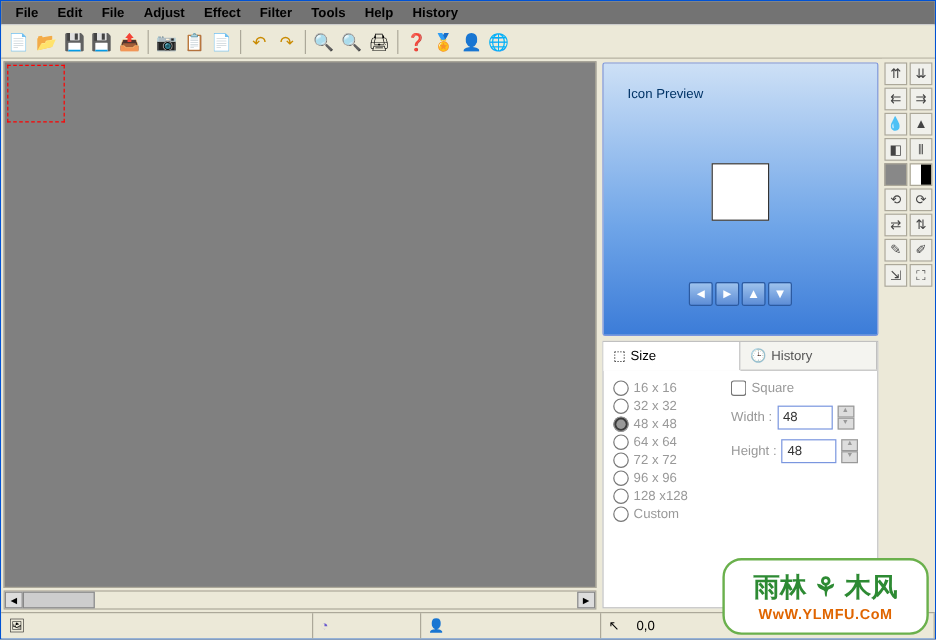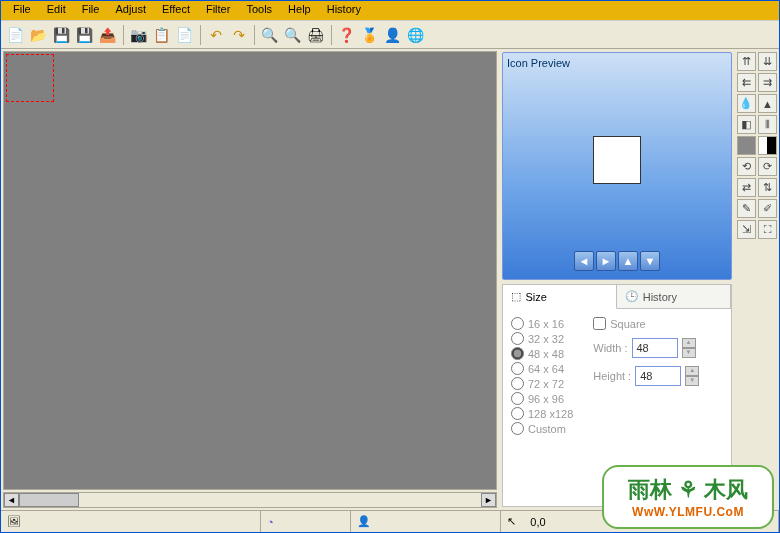--- a/index.html
+++ b/index.html
@@ -5,49 +5,49 @@
 * { box-sizing: border-box; margin: 0; padding: 0; font-family: Tahoma, sans-serif; font-size: 11px; }
 body { width: 780px; height: 533px; background: #ece9d8; overflow: hidden; }
 
 .window { width: 780px; height: 533px; display: flex; flex-direction: column; border: 1px solid #0052d4; }
 .titlebar { height: 28px; background: linear-gradient(to bottom, #3c8cf0 0%, #0054e3 15%, #0054e3 85%, #0042c0 100%); display: flex; align-items: center; padding: 0 4px; color: #fff; font-weight: bold; font-size: 13px; }
 .titlebar .title-icon { width: 16px; height: 16px; background: #fff; margin-right: 6px; border: 1px solid #ccc; }
 .titlebar .spacer { flex: 1; }
 .titlebar .win-btn { width: 21px; height: 21px; margin-left: 2px; background: linear-gradient(to bottom, #6fa5e8, #3c6fc8); border: 1px solid #fff; border-radius: 3px; display: flex; align-items: center; justify-content: center; font-weight: bold; color: #fff; cursor: pointer; }
 .titlebar .win-close { background: linear-gradient(to bottom, #f08080, #d04040); }
 
-.menubar { height: 20px; background: #eab308; display: flex; padding: 0 4px; border-bottom: 1px solid #ccc; font-family: 'Courier New', monospace; font-size: 12px; font-weight: normal; }
+.menubar { height: 20px; background: #737373; display: flex; align-items: center; padding: 0 4px; border-bottom: 1px solid #ccc; font-family: 'Courier New', monospace; font-size: 12px; font-weight: bold; }
 .menubar .mitem { padding: 2px 8px; cursor: pointer; }
 
 .toolbar { height: 28px; background: #ece9d8; display: flex; align-items: center; padding: 0 4px; border-bottom: 1px solid #aca899; gap: 1px; }
 .toolbar .tbtn { width: 22px; height: 22px; display: flex; align-items: center; justify-content: center; cursor: pointer; font-size: 14px; border: 1px solid transparent; }
 .toolbar .sep { width: 1px; height: 20px; background: #aca899; margin: 0 3px; }
 
 .main { flex: 1; display: flex; background: #ece9d8; min-height: 0; }
 .canvas-area { flex: 1; display: flex; flex-direction: column; min-width: 0; }
 .canvas { flex: 1; background: #808080; position: relative; margin: 2px; border: 1px solid #aca899; }
 .selection { position: absolute; top: 2px; left: 2px; width: 48px; height: 48px; border: 1px dashed #f00; }
 .hscroll { height: 16px; background: #ece9d8; border: 1px solid #aca899; margin: 0 2px 2px 2px; position: relative; }
 .hscroll .thumb { position: absolute; left: 15px; top: 0; height: 14px; width: 60px; background: #cdcdcd; border: 1px solid #888; }
 .hscroll .arr { position: absolute; top: 0; width: 15px; height: 14px; background: #ddd; border: 1px solid #888; display:flex;align-items:center;justify-content:center;font-size:9px; }
 
 .right { width: 280px; display: flex; flex-direction: row; }
 .right-panels { flex: 1; display: flex; flex-direction: column; padding: 3px; gap: 4px; }
-.preview { height: 228px; background: linear-gradient(to bottom, #cde0f6 0%, #6fa5e8 60%, #3c7cd8 100%); border: 1px solid #7a96df; display: flex; flex-direction: column; padding: 4px; border-radius: 2px; }
+.preview { height: 228px; background: linear-gradient(to bottom, #cde0f6 0%, #6fa5e8 60%, #3c7cd8 100%); border: 1px solid #7a96df; display: flex; flex-direction: column; padding: 20px; border-radius: 2px; }
 .preview .ptitle { color: #003366; font-size: 11px; margin-bottom: 4px; }
 .preview .parea { flex: 1; display: flex; align-items: center; justify-content: center; }
 .preview .picon { width: 48px; height: 48px; background: #fff; border: 1px solid #333; }
 .preview .pnav { display: flex; gap: 2px; justify-content: center; padding: 4px 0; }
 .preview .pnav .nbtn { width: 20px; height: 20px; background: linear-gradient(to bottom,#9ec3ed,#5d8dd6); border: 1px solid #2c5aa0; border-radius: 2px; display: flex; align-items: center; justify-content: center; color: #fff; font-size: 11px; cursor:pointer; }
 
 .tabs { flex: 1; border: 1px solid #c0c0c0; background: #fff; display: flex; flex-direction: column; }
 .tabrow { height: 24px; display: flex; background: #f4f4f0; border-bottom: 1px solid #c0c0c0; }
 .tab { flex: 1; display: flex; align-items: center; gap: 4px; padding: 0 8px; border-right: 1px solid #c0c0c0; cursor: pointer; color: #555; }
 .tab.active { background: #fff; border-bottom: 1px solid #fff; margin-bottom: -1px; color: #000; }
-.tabbody { flex: 1; padding: 8px; display: flex; gap: 20px; color: #999; }
+.tabbody { flex: 1; padding: 8px; display: flex; gap: 36px; color: #999; }
 .sizes { display: flex; flex-direction: column; gap: 2px; }
 .sizes label { display: flex; align-items: center; gap: 4px; }
 .sizes input[type=radio] { accent-color: #999; }
 .dims { display: flex; flex-direction: column; gap: 8px; }
 .dims .drow { display: flex; align-items: center; gap: 4px; }
 .dims .spin { width: 46px; height: 20px; border: 1px solid #7a96df; display: flex; align-items: center; padding: 0 4px; background: #fff; color:#333; }
 .dims .spinbtns { width: 14px; height: 20px; display:flex; flex-direction:column; }
 .dims .spinbtns div { flex:1; background:#ddd; border:1px solid #999; font-size:6px; text-align:center; }
 
 .sidebtns { width: 44px; background: #ece9d8; padding: 3px 2px; display: grid; grid-template-columns: 1fr 1fr; gap: 2px; align-content: start; }

